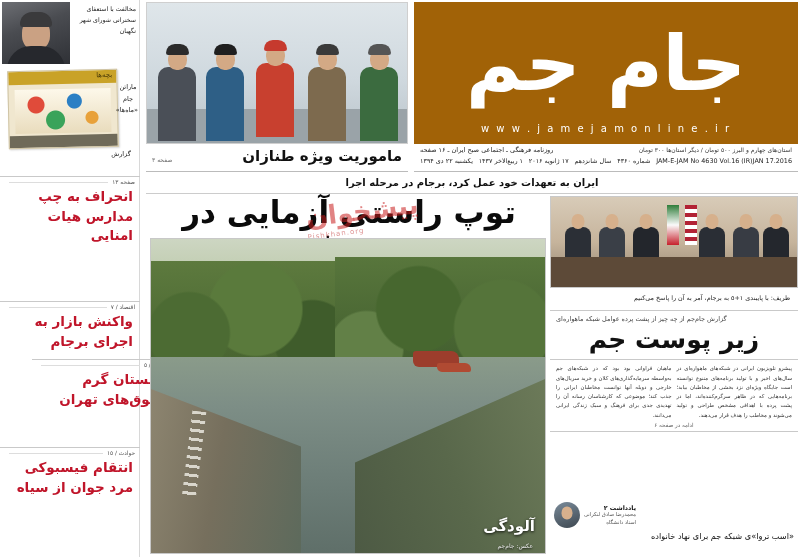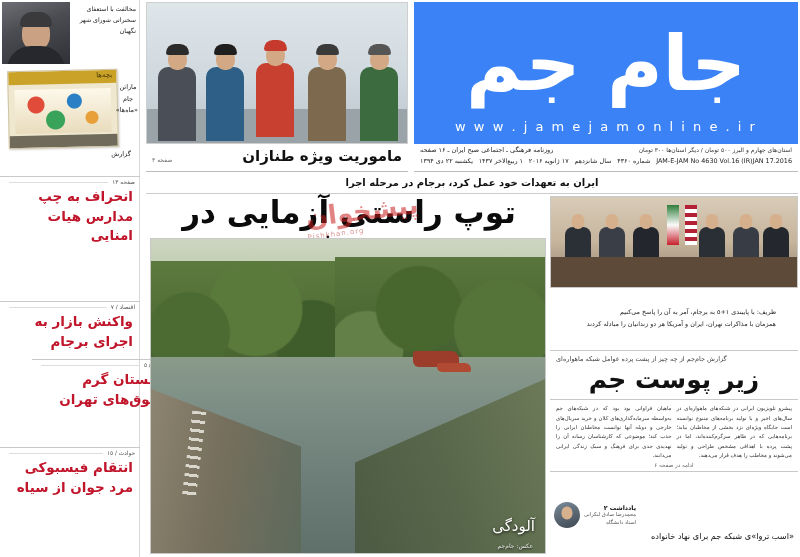--- a/index.html
+++ b/index.html
@@ -216,41 +216,41 @@
     left: 6px; top: 10px;
     font-size: 6px;
     color: #666;
   }
 
   
   .masthead {
     position: absolute;
     left: 414px; top: 2px;
     width: 384px; height: 142px;
-    background: #3b82f6;
+    background: #a16207;
     overflow: hidden;
   }
   .logo-wrap {
     position: absolute;
     left: 0; right: 0; top: 24px;
     text-align: center;
     color: #ffffff;
     font-size: 76px;
     font-weight: bold;
     letter-spacing: -2px;
     line-height: 1;
     direction: rtl;
     font-family: "DejaVu Sans", "Liberation Sans", sans-serif;
   }
   .logo-sub {
     position: absolute;
     left: 0; right: 0; bottom: 10px;
     text-align: center;
     color: #ffffff;
-    font-size: 13px;
+    font-size: 10px;
     letter-spacing: 2px;
   }
   .mast-info {
     position: absolute;
     left: 414px; top: 146px;
     width: 384px;
     height: 26px;
     direction: rtl;
     border-bottom: 1px solid #bbb;
   }
@@ -388,21 +388,21 @@
     background: repeating-linear-gradient(180deg,#d9d6cc 0 3px, transparent 3px 9px);
     transform: rotate(7deg);
   }
   .mp-caption {
     position: absolute;
     right: 10px; bottom: 16px;
     direction: rtl;
     text-align: right;
     color: #ffffff;
     font-size: 15px;
-    font-weight: normal;
+    font-weight: bold;
     line-height: 1.5;
     text-shadow: 0 1px 3px rgba(0,0,0,.85);
   }
   .mp-credit {
     position: absolute;
     right: 12px; bottom: 4px;
     direction: rtl;
     color: #eee;
     font-size: 6px;
     text-shadow: 0 1px 2px rgba(0,0,0,.9);
@@ -451,21 +451,21 @@
   .rc-bullets {
     direction: rtl;
     text-align: right;
     font-size: 6.4px;
     line-height: 1.75;
     color: #222;
     padding: 3px 6px 4px 6px;
     border-bottom: 1px solid #c9c9c9;
   }
   .rc-bullets li { list-style: none; margin: 0 0 1px 0; }
-  .rc-bullets ul { margin: 16px; padding: 0; }
+  .rc-bullets ul { margin: 2px; padding: 0; }
   .rc-kicker {
     direction: rtl;
     text-align: left;
     font-size: 6.5px;
     color: #444;
     padding: 4px 6px 0 6px;
   }
   .rc-headline {
     direction: rtl;
     text-align: center;
@@ -705,21 +705,20 @@
         </div>
       <div class="seated" style="right:8px;background:#24272d;">
           <span class="sh"></span>
         </div>
       <div class="rcp-table"></div>
     </div>
 
     <div class="rc-bullets">
       <ul>
         <li>ظریف: با پایبندی ۱+۵ به برجام، آمر به آن را پاسخ می‌کنیم</li>
-        <li>همزمان با مذاکرات تهران، ایران و آمریکا هر دو زندانیان را مبادله کردند</li>
       </ul>
     </div>
 
     <div class="rc-kicker">گزارش جام‌جم از چه چیز از پشت پرده عوامل شبکه ماهواره‌ای</div>
     <div class="rc-headline">زیر پوست جم</div>
 
     <div class="rc-body">
       <div class="col">پیشرو تلویزیون ایرانی در شبکه‌های ماهواره‌ای در سال‌های اخیر و با تولید برنامه‌های متنوع توانسته است جایگاه ویژه‌ای نزد بخشی از مخاطبان بیابد؛ برنامه‌هایی که در ظاهر سرگرم‌کننده‌اند، اما در پشت پرده با اهدافی مشخص طراحی و تولید می‌شوند و مخاطب را هدف قرار می‌دهند.</div>
       <div class="col">ماهیان فراوانی بود بود که در شبکه‌های جم به‌واسطه سرمایه‌گذاری‌های کلان و خرید سریال‌های خارجی و دوبله آنها توانست مخاطبان ایرانی را جذب کند؛ موضوعی که کارشناسان رسانه آن را تهدیدی جدی برای فرهنگ و سبک زندگی ایرانی می‌دانند.</div>
     </div>

